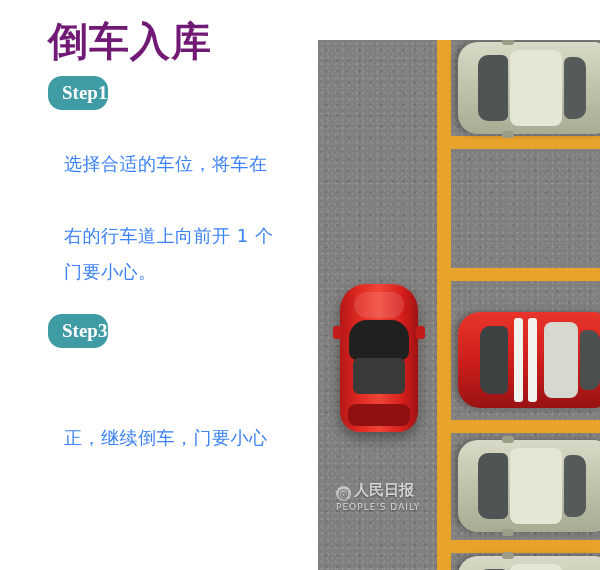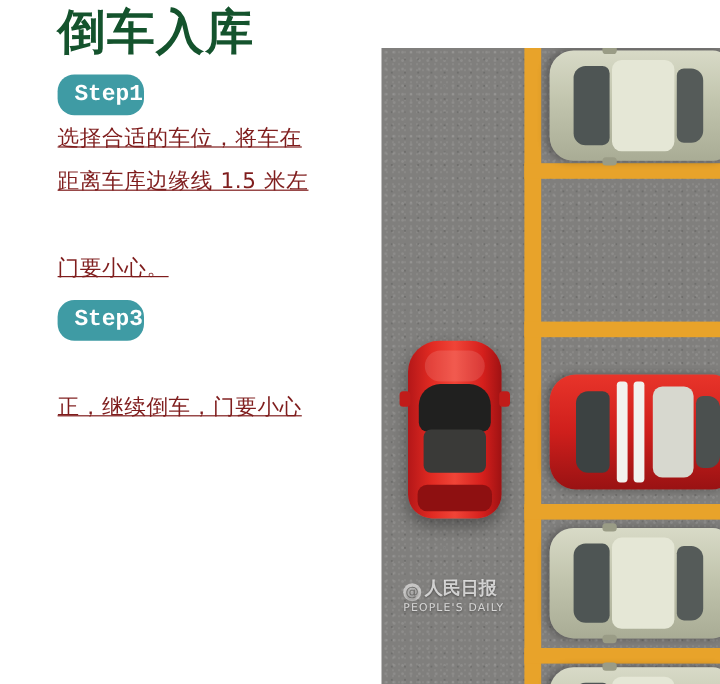--- a/index.html
+++ b/index.html
@@ -26,50 +26,49 @@
     left: 0;
     top: 0;
     width: 318px;
     height: 570px;
     box-sizing: border-box;
     padding: 0 12px 0 48px;
   }
 
   .title {
     margin: 0;
-    padding-top: 2px;
+    padding-top: 16px;
     font-size: 40px;
     line-height: 50px;
     font-weight: bold;
-    color: #14532d;
+    color: #701a75;
     letter-spacing: 1px;
     font-family: "DejaVu Sans", "Liberation Sans", sans-serif;
   }
 
   .step-badge {
     display: inline-block;
     background: #3f9ba4;
     color: #ffffff;
     font-size: 19px;
     font-weight: bold;
     line-height: 1;
     padding: 7px 1px 8px 14px;
     border-radius: 14px;
-    margin: 10px 0 2px 0;
-    font-family: Liberation Mono, monospace;
+    margin: 10px 0 20px 0;
+    font-family: Liberation Serif, serif;
   }
 
   .step-body {
-    margin: 0;
+    margin: 16px;
     font-size: 18px;
     line-height: 36px;
-    color: #7f1d1d;
+    color: #3b82f6;
     font-family: "DejaVu Sans", "Liberation Sans", sans-serif;
     letter-spacing: 0.5px;
-    text-decoration: underline;
   }
 
   .block-2 .step-badge { margin-top: 8px; }
   .block-3 .step-badge { margin-top: 8px; }
 
   
   .illustration {
     position: absolute;
     left: 318px;
     top: 40px;
@@ -303,22 +302,22 @@
 <div class="page">
 
   <div class="left-col">
 
     <h1 class="title">倒车入库</h1>
 
     <div class="block-1">
       <div class="step-badge">Step1</div>
       <p class="step-body">
         <span>选择合适的车位，将车在</span><br>
-        <span>距离车库边缘线 1.5 米左</span><br>
         <br>
+        <span>右的行车道上向前开 1 个</span><br>
         <span>门要小心。</span>
       </p>
     </div>
 
 
     <div class="block-3">
       <div class="step-badge">Step3</div>
       <p class="step-body">
         <br>
         <span>正，继续倒车，门要小心</span><br>

